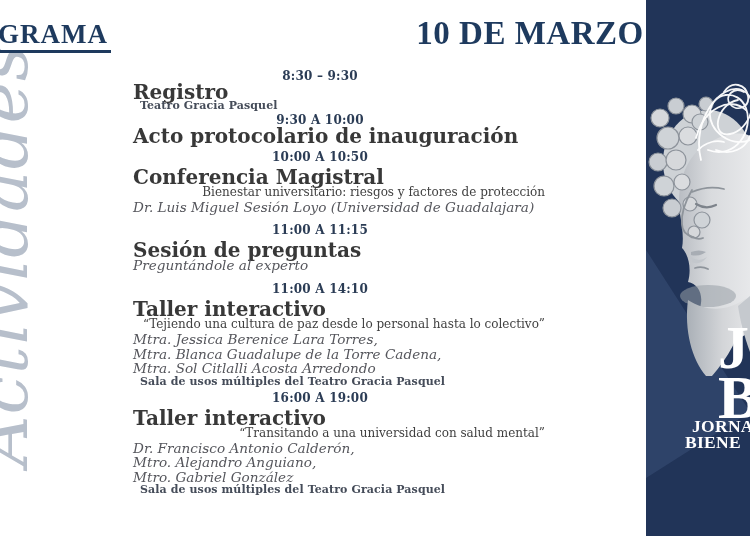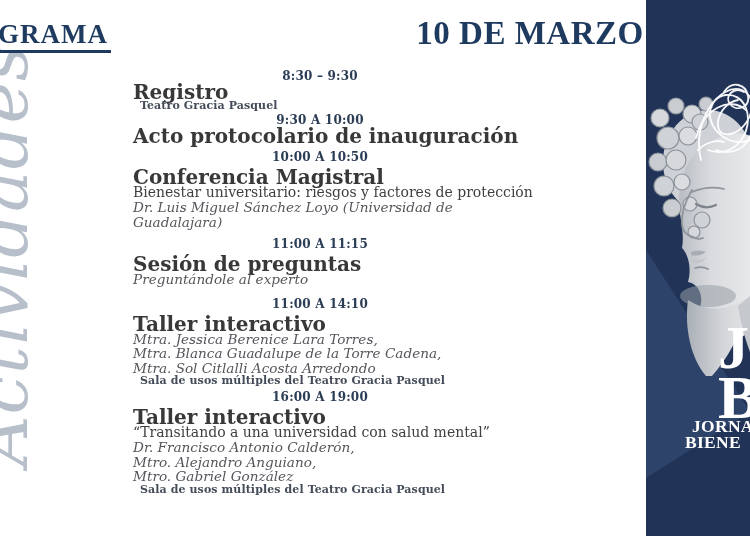--- a/index.html
+++ b/index.html
@@ -37,21 +37,21 @@
   .block:nth-child(4){margin-top:8px;}
   .block:nth-child(5){margin-top:10px;}
   .block:nth-child(6){margin-top:3px;}
   .time{
     font-weight:bold;font-size:12px;line-height:14px;letter-spacing:.2px;
     color:var(--time-navy,#2b3c55);margin-bottom:2px;text-align:center;
   }
   .rows{margin-left:38px;}
   .block:nth-child(n+3) .rows{margin-top:6px;}
   .row-title{font-weight:bold;font-size:20px;line-height:15px;color:#383838;}
-  .row-body{font-size:14px;line-height:15px;color:#3f3f3f;}
+  .row-body{font-size:12px;line-height:15px;color:#3f3f3f;text-align:right;}
   .row-italic{font-style:italic;font-size:13.6px;line-height:14.5px;color:#55565c;}
   .row-location{
     font-weight:bold;font-size:11px;line-height:12px;
     color:var(--location-slate,#454c59);margin-left:7px;letter-spacing:.1px;
   }
   
   .panel{
     position:absolute;left:646px;top:0;width:104px;height:536px;
     background:var(--panel-navy,#213458);overflow:hidden;
   }
@@ -94,34 +94,35 @@
         <div class="time">9:30 A 10:00</div>
         <div class="rows">
           <div class="row-title">Acto protocolario de inauguración</div>
         </div>
       </div>
       <div class="block">
         <div class="time">10:00 A 10:50</div>
         <div class="rows">
           <div class="row-title">Conferencia Magistral</div>
           <div class="row-body">Bienestar universitario: riesgos y factores de protección</div>
-          <div class="row-italic">Dr. Luis Miguel Sánchez Loyo (Universidad de Guadalajara)</div>
+          <div class="row-italic">Dr. Luis Miguel Sesión Loyo (Universidad de Guadalajara)</div>
         </div>
       </div>
       <div class="block">
         <div class="time">11:00 A 11:15</div>
         <div class="rows">
           <div class="row-title">Sesión de preguntas</div>
           <div class="row-italic">Preguntándole al experto</div>
         </div>
       </div>
       <div class="block">
         <div class="time">11:00 A 14:10</div>
         <div class="rows">
           <div class="row-title">Taller interactivo</div>
+          <div class="row-body">“Tejiendo una cultura de paz desde lo personal hasta lo colectivo”</div>
           <div class="row-italic">Mtra. Jessica Berenice Lara Torres,</div>
           <div class="row-italic">Mtra. Blanca Guadalupe de la Torre Cadena,</div>
           <div class="row-italic">Mtra. Sol Citlalli Acosta Arredondo</div>
           <div class="row-location">Sala de usos múltiples del Teatro Gracia Pasquel</div>
         </div>
       </div>
       <div class="block">
         <div class="time">16:00 A 19:00</div>
         <div class="rows">
           <div class="row-title">Taller interactivo</div>

